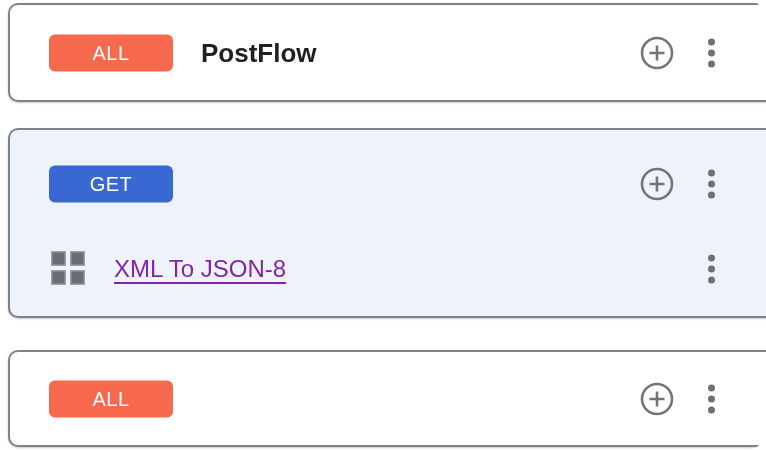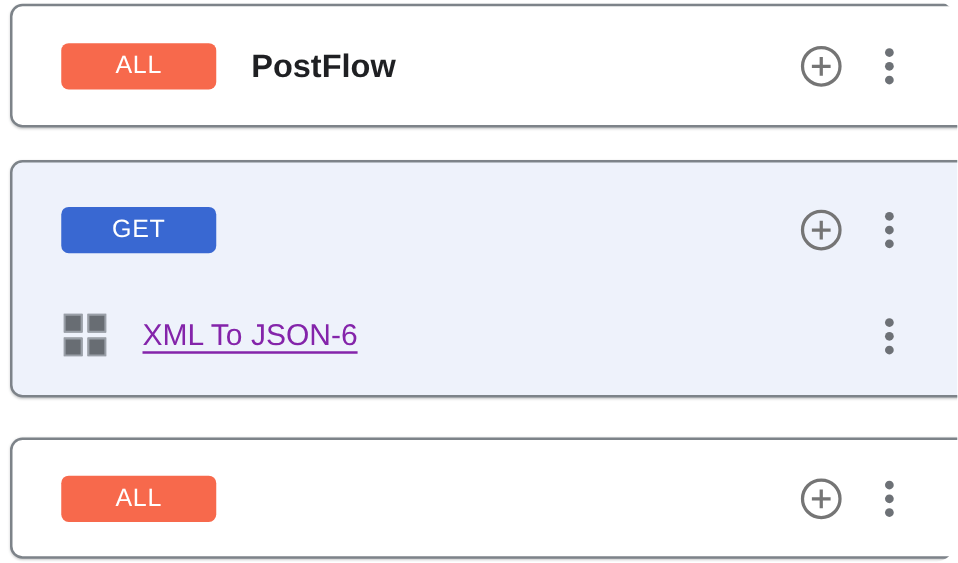--- a/index.html
+++ b/index.html
@@ -148,21 +148,21 @@
         <span class="dot"></span>
         <span class="dot"></span>
     </div>
 
     <div class="grid-icon">
       <span></span>
         <span></span>
         <span></span>
         <span></span>
     </div>
-    <a class="policy-link" style="color: rgb(132, 36, 170);">XML To JSON-6</a>
+    <a class="policy-link" style="color: rgb(132, 36, 170);">XML To JSON-8</a>
     <div class="kebab row2-c">
       <span class="dot"></span>
         <span class="dot"></span>
         <span class="dot"></span>
     </div>
   </div>
 
   <div class="card" id="card-preflow">
     <span class="badge v-center-1" style="background-color: rgb(247, 105, 76);">ALL</span>
     <button class="plus-btn v-center-1">

